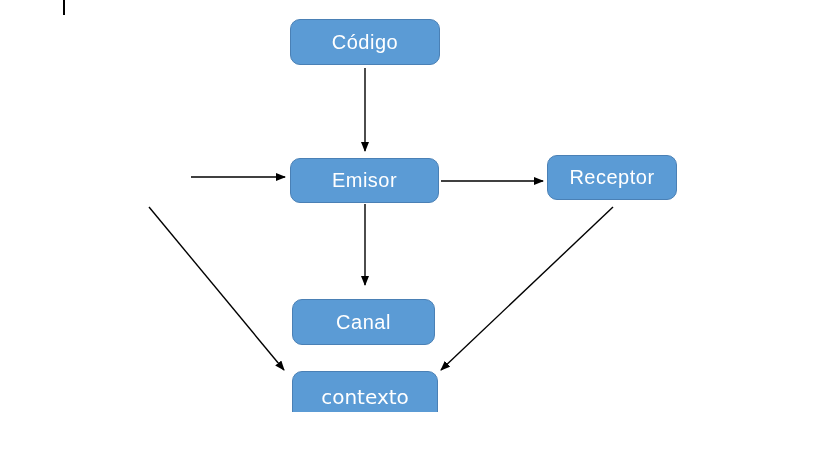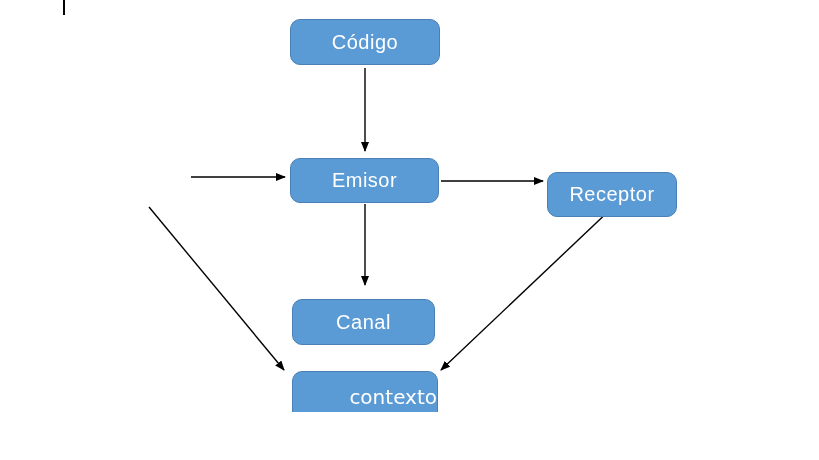--- a/index.html
+++ b/index.html
@@ -26,27 +26,26 @@
     border-radius: 10px;
     color: var(--node-text, #ffffff);
     font-size: 20px;
     letter-spacing: 0.5px;
     box-sizing: border-box;
     cursor: default;
   }
   .node-codigo   { left: 290px; top: 19px;  width: 150px; height: 46px; }
   .node-emisor   { left: 63px;  top: 155px; width: 126px; height: 51px; }
   .node-mensaje  { left: 290px; top: 158px; width: 149px; height: 45px; }
-  .node-receptor { left: 547px; top: 172px; width: 130px; height: 45px; justify-content: center; }
+  .node-receptor { left: 547px; top: 155px; width: 130px; height: 45px; justify-content: center; }
   .node-canal    { left: 292px; top: 291px; width: 143px; height: 46px; margin-top: 8px; }
   .node-contexto {
     left: 292px; top: 371px; width: 146px; height: 51px;
     font-family: "DejaVu Sans", sans-serif;
     letter-spacing: 0;
-    justify-content: flex-end;
   }
   .connector-layer {
     position: absolute;
     left: 0; top: 0;
     width: 819px; height: 460px;
   }
   
   .cursor-mark {
     position: absolute;
     left: 63px; top: 0;

